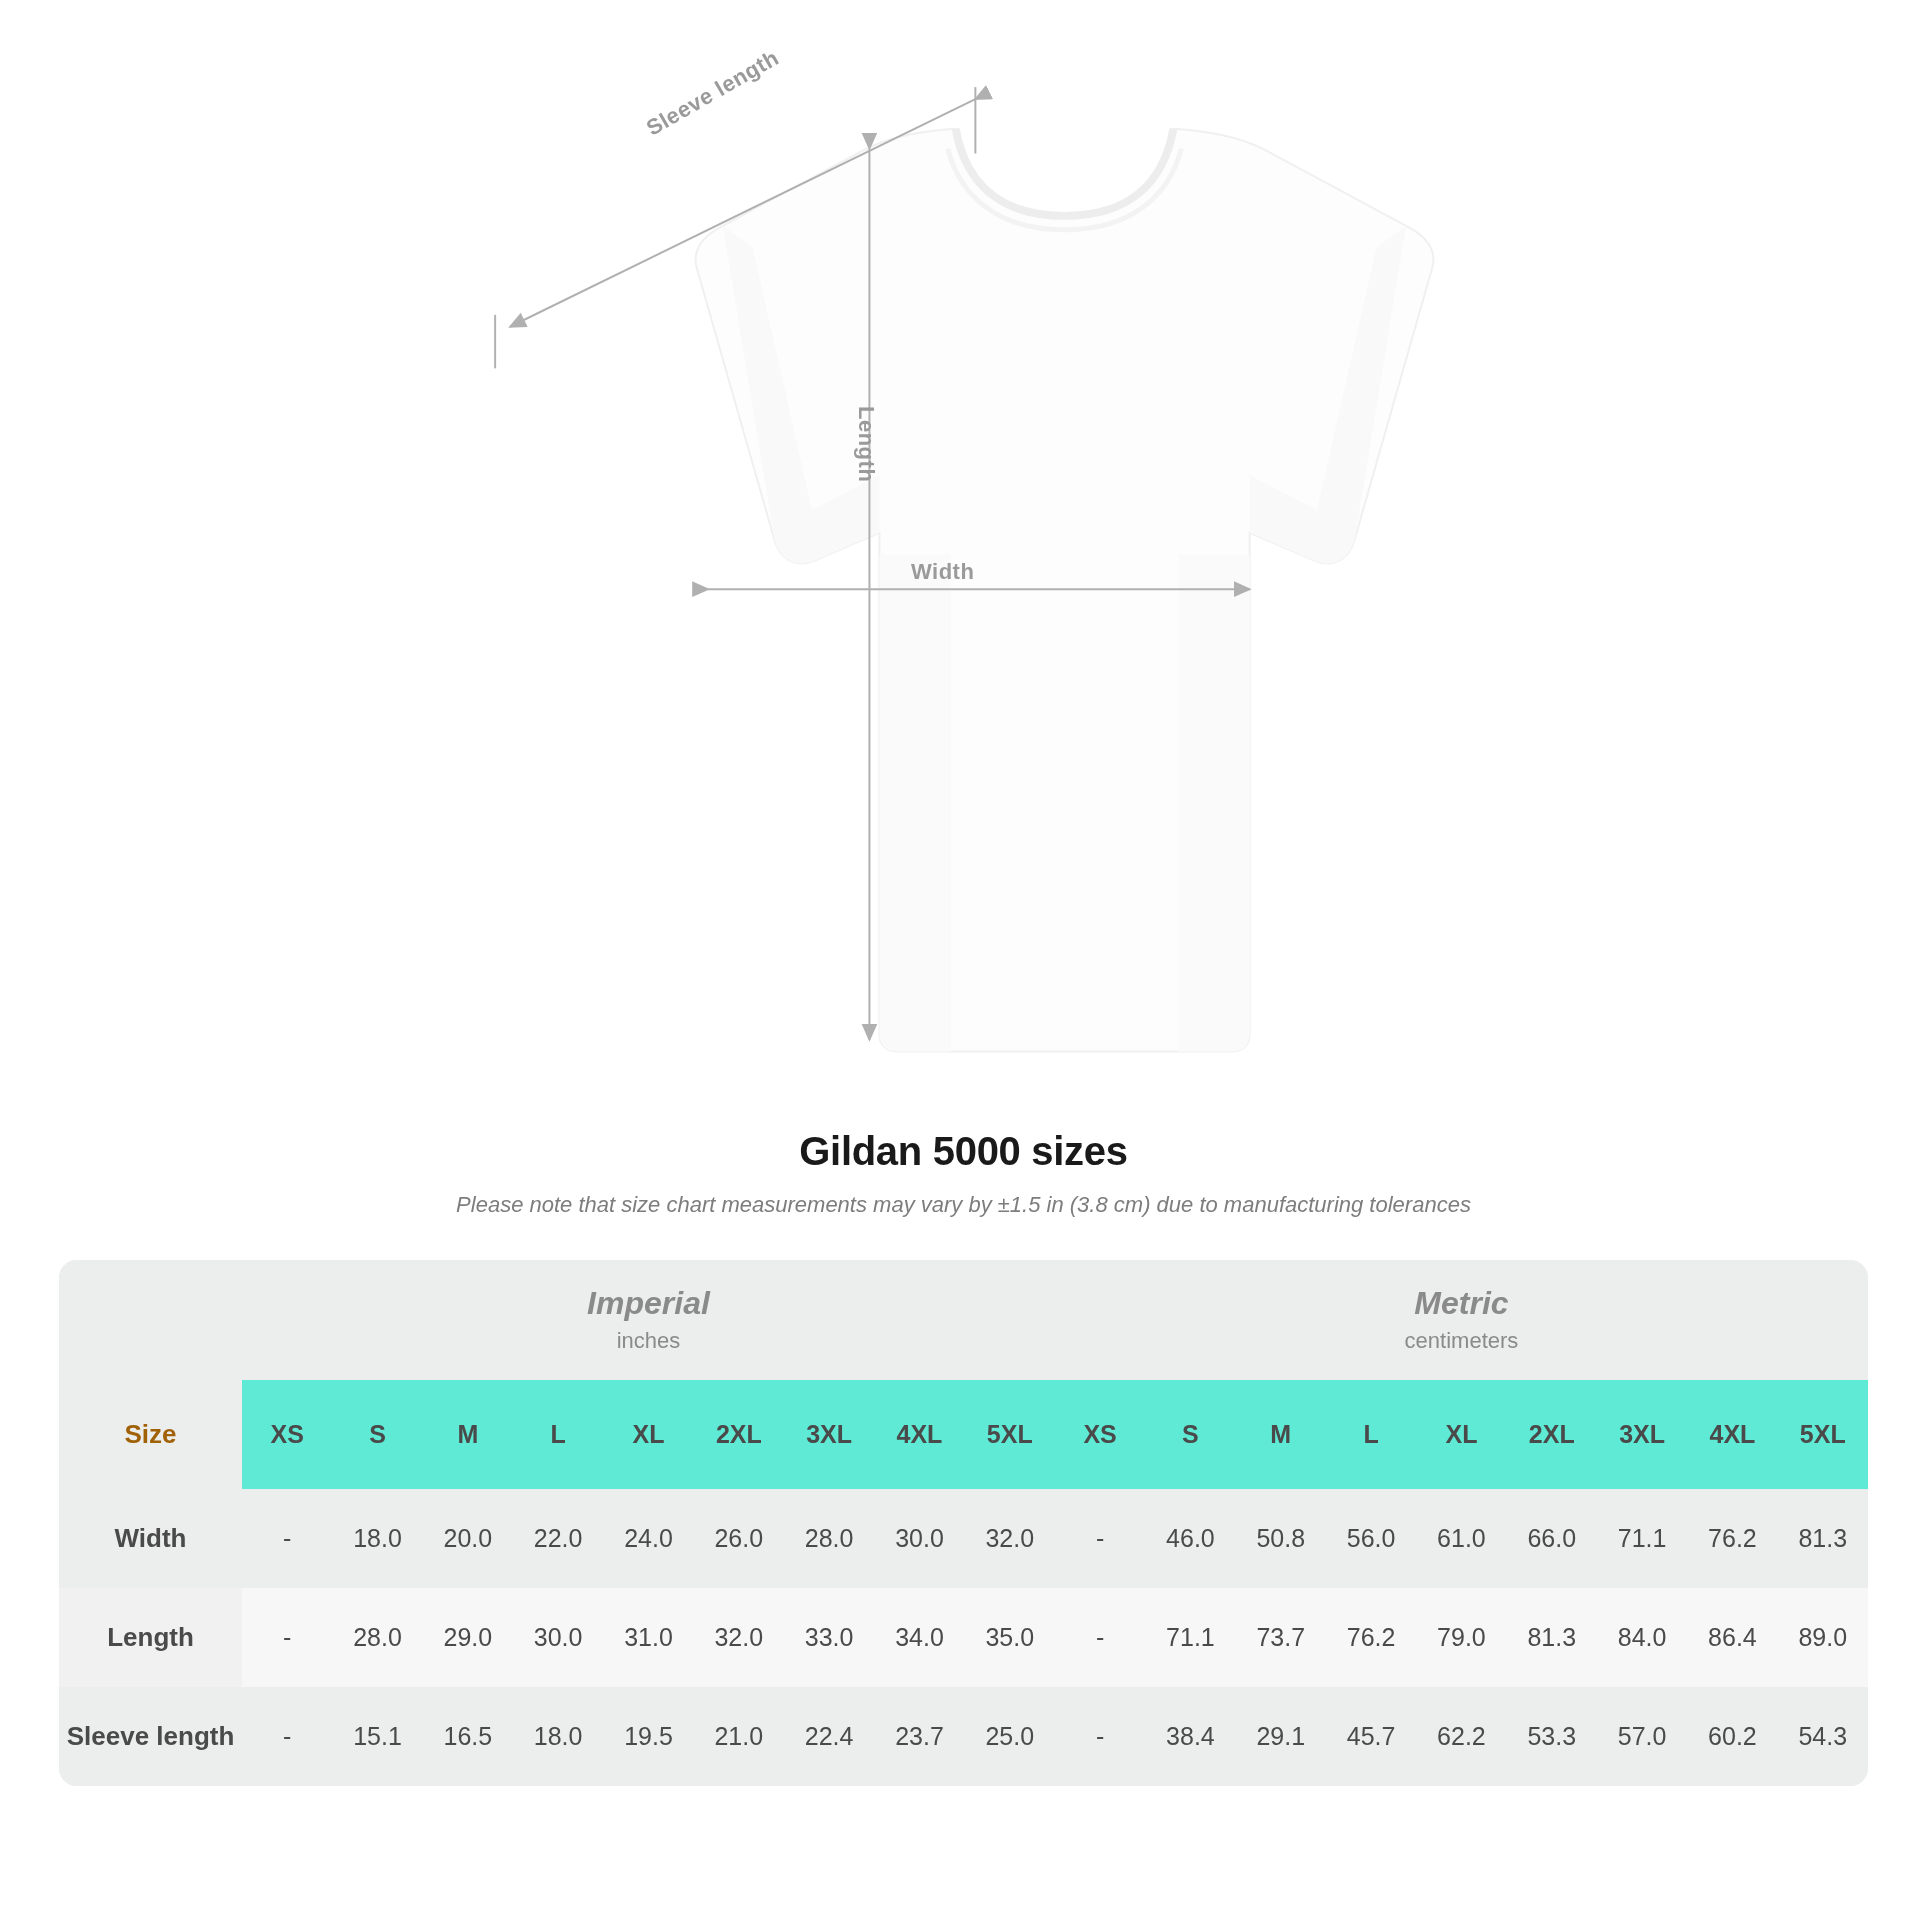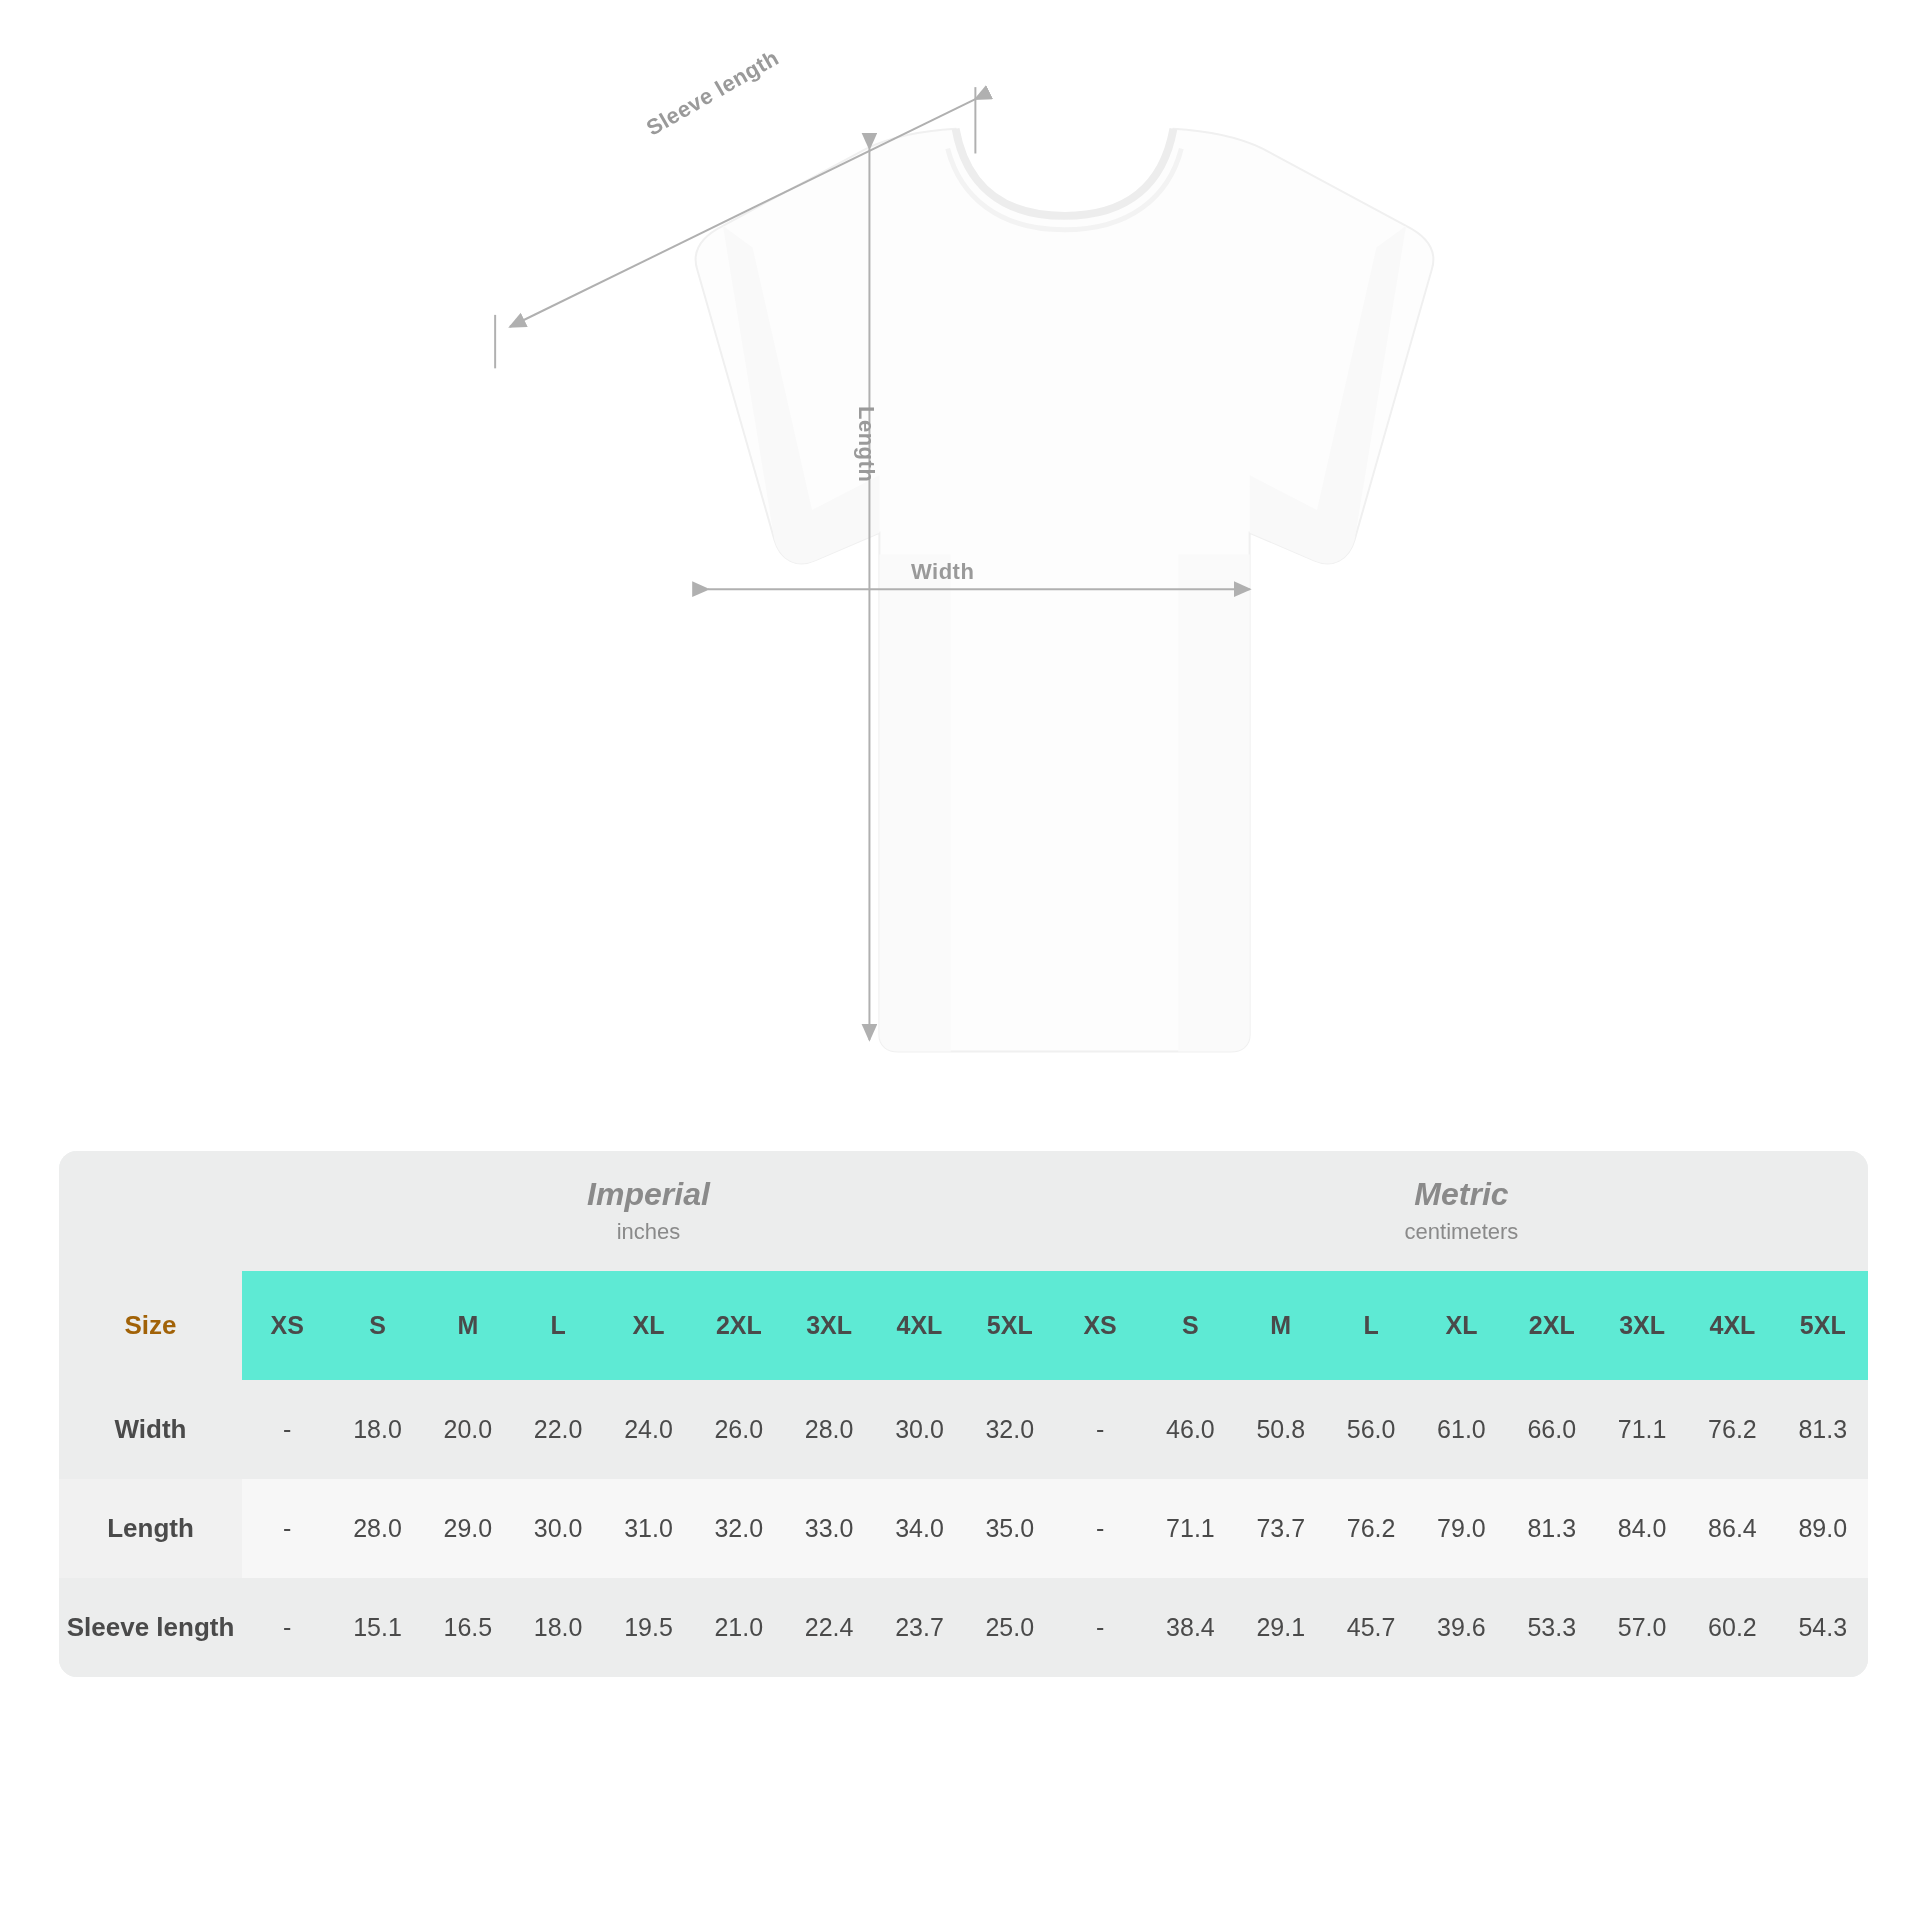--- a/index.html
+++ b/index.html
@@ -203,20 +203,24 @@
       <g stroke="#b0b0b0" stroke-width="2" fill="none">
         <line x1="715" y1="595" x2="1262" y2="595" marker-start="url(#arrHead)" marker-end="url(#arrHead)"></line>
       </g>
     </svg>
 
     <div class="dim-label label-sleeve">Sleeve length</div>
     <div class="dim-label label-length">Length</div>
     <div class="dim-label label-width">Width</div>
   </div>
 
+  <div class="title-block">
+    <h1 class="chart-title">Gildan 5000 sizes</h1>
+    <p class="chart-note">Please note that size chart measurements may vary by ±1.5 in (3.8 cm) due to manufacturing tolerances</p>
+  </div>
 
   <div class="table-wrap">
     <table class="size-table">
       <colgroup>
         <col class="col-label">
         <col span="18">
       </colgroup>
       <tbody>
 
         <tr>
@@ -305,21 +309,21 @@
           <td>18.0</td>
           <td>19.5</td>
           <td>21.0</td>
           <td>22.4</td>
           <td>23.7</td>
           <td>25.0</td>
           <td>-</td>
           <td>38.4</td>
           <td>29.1</td>
           <td>45.7</td>
-          <td>39.6</td>
+          <td>62.2</td>
           <td>53.3</td>
           <td>57.0</td>
           <td>60.2</td>
           <td>54.3</td>
         </tr>
       </tbody>
     </table>
   </div>
 
 </div>

